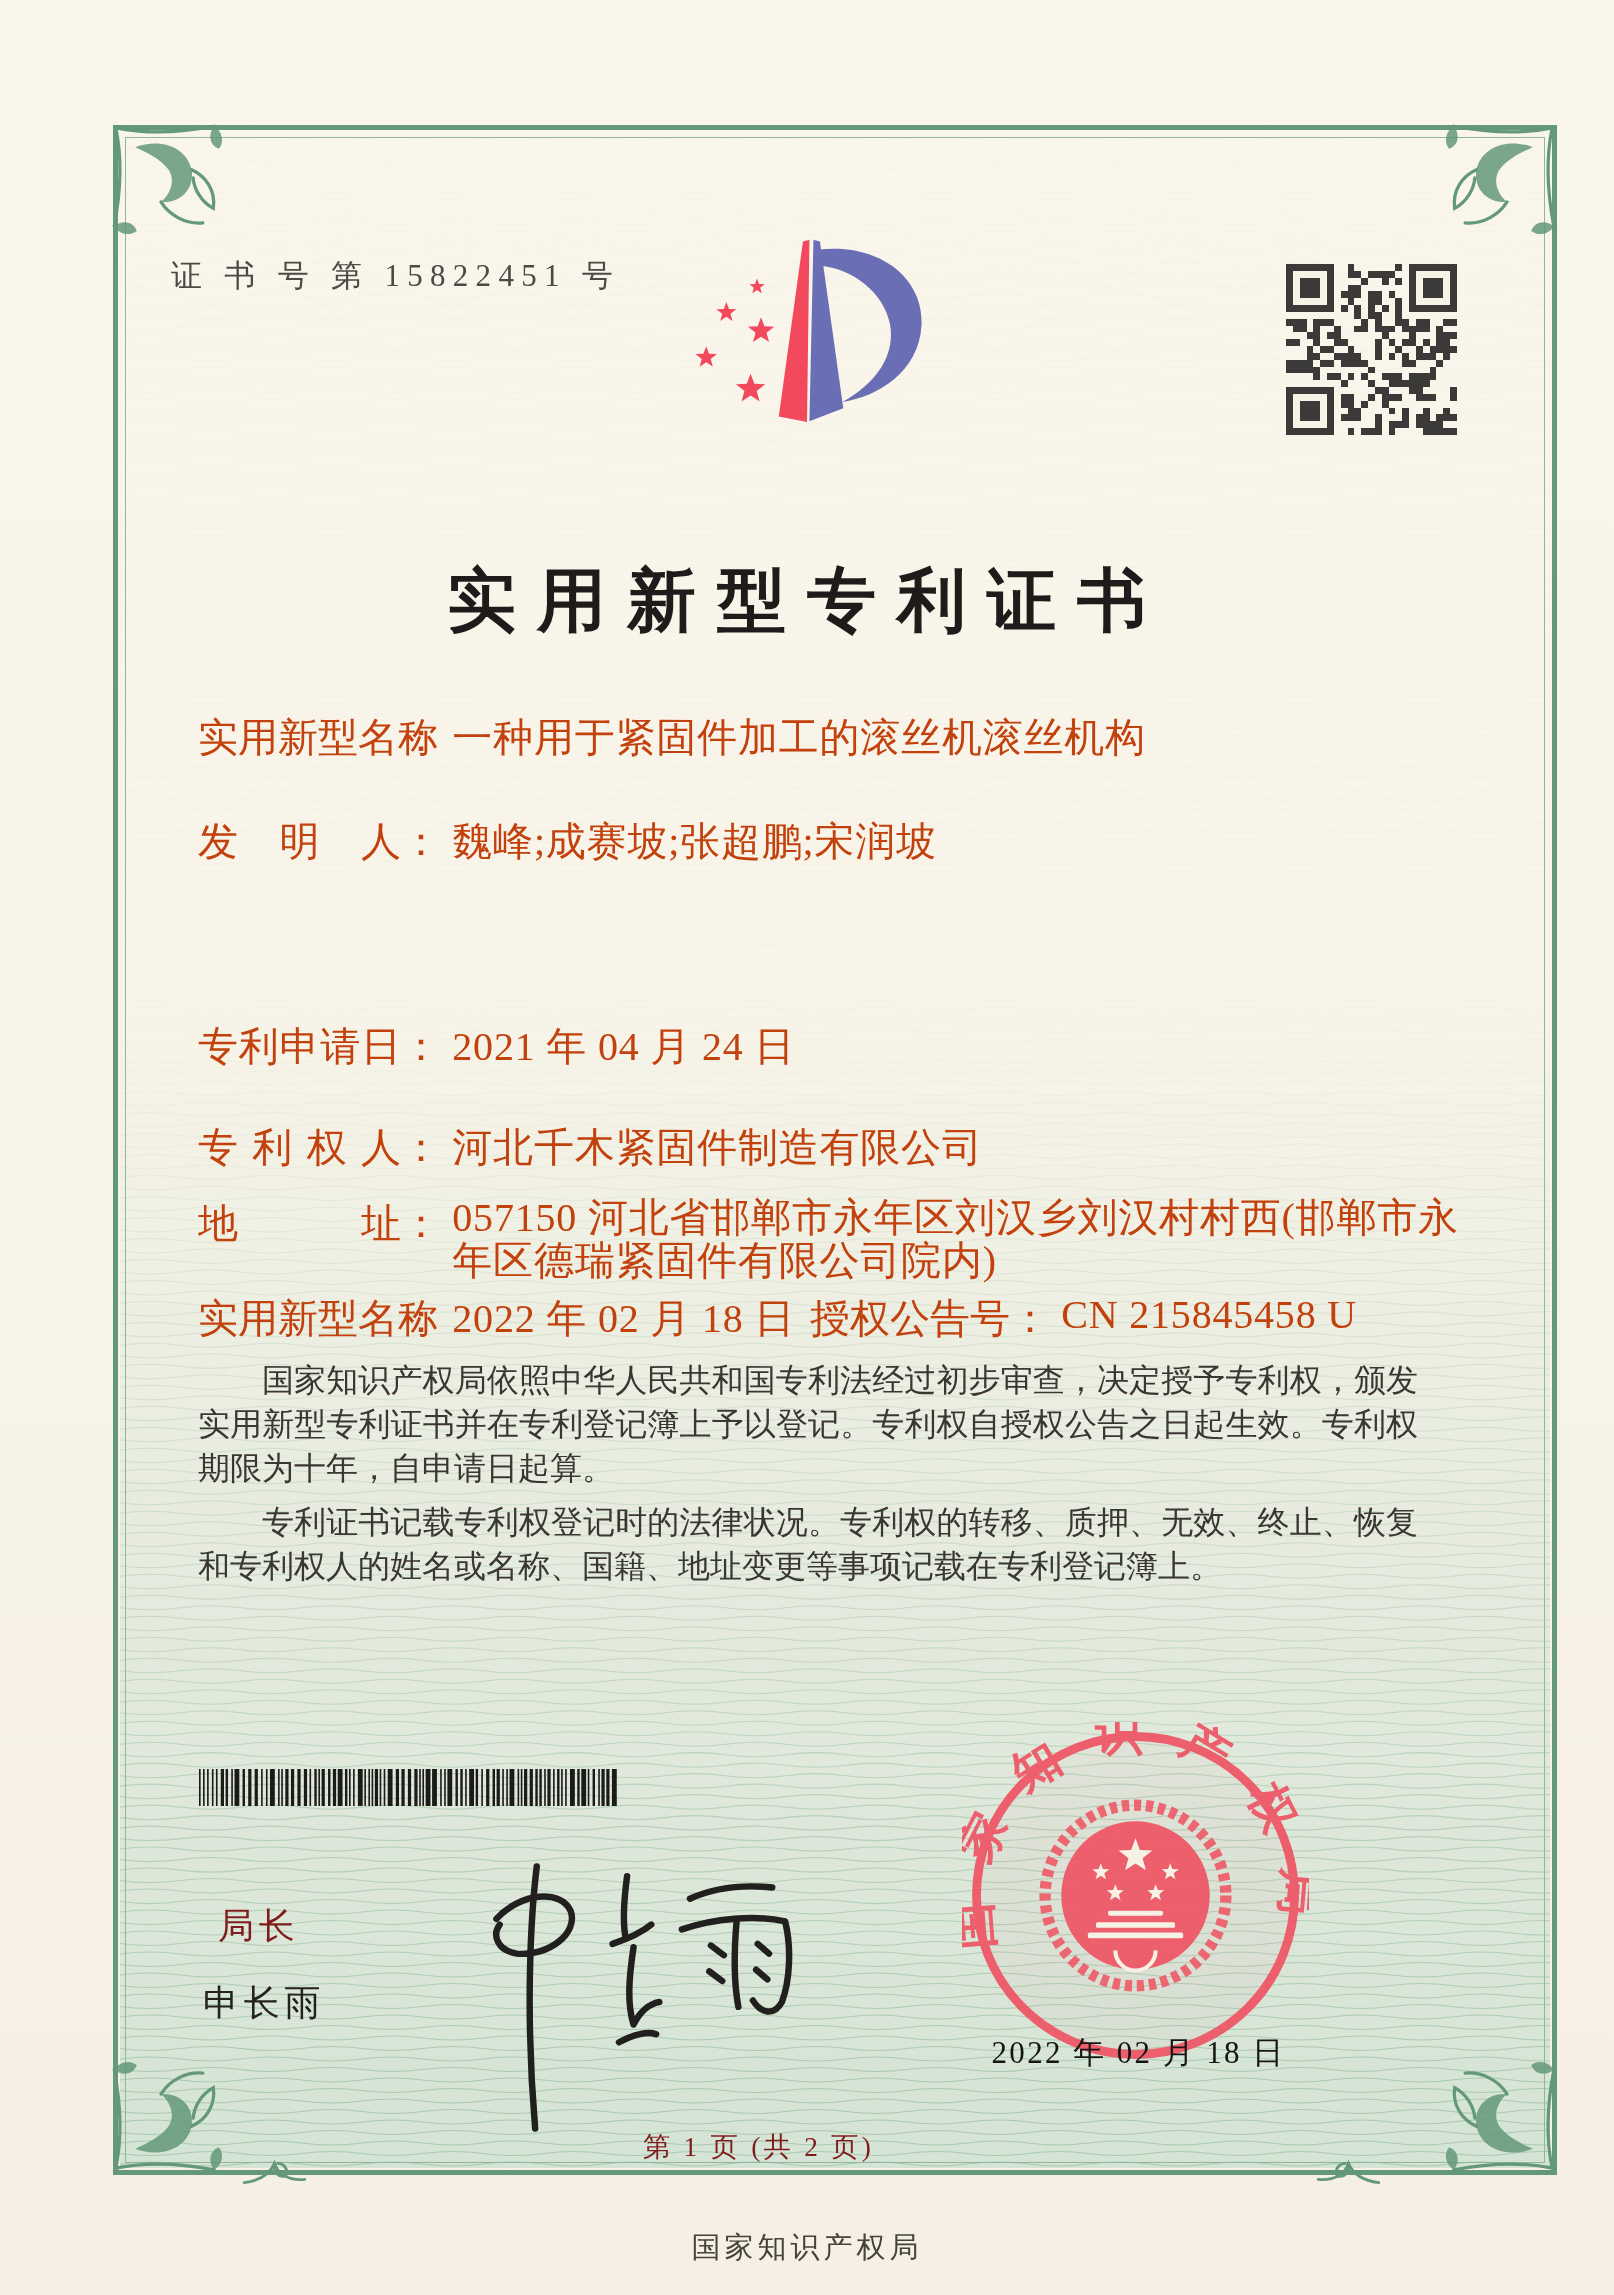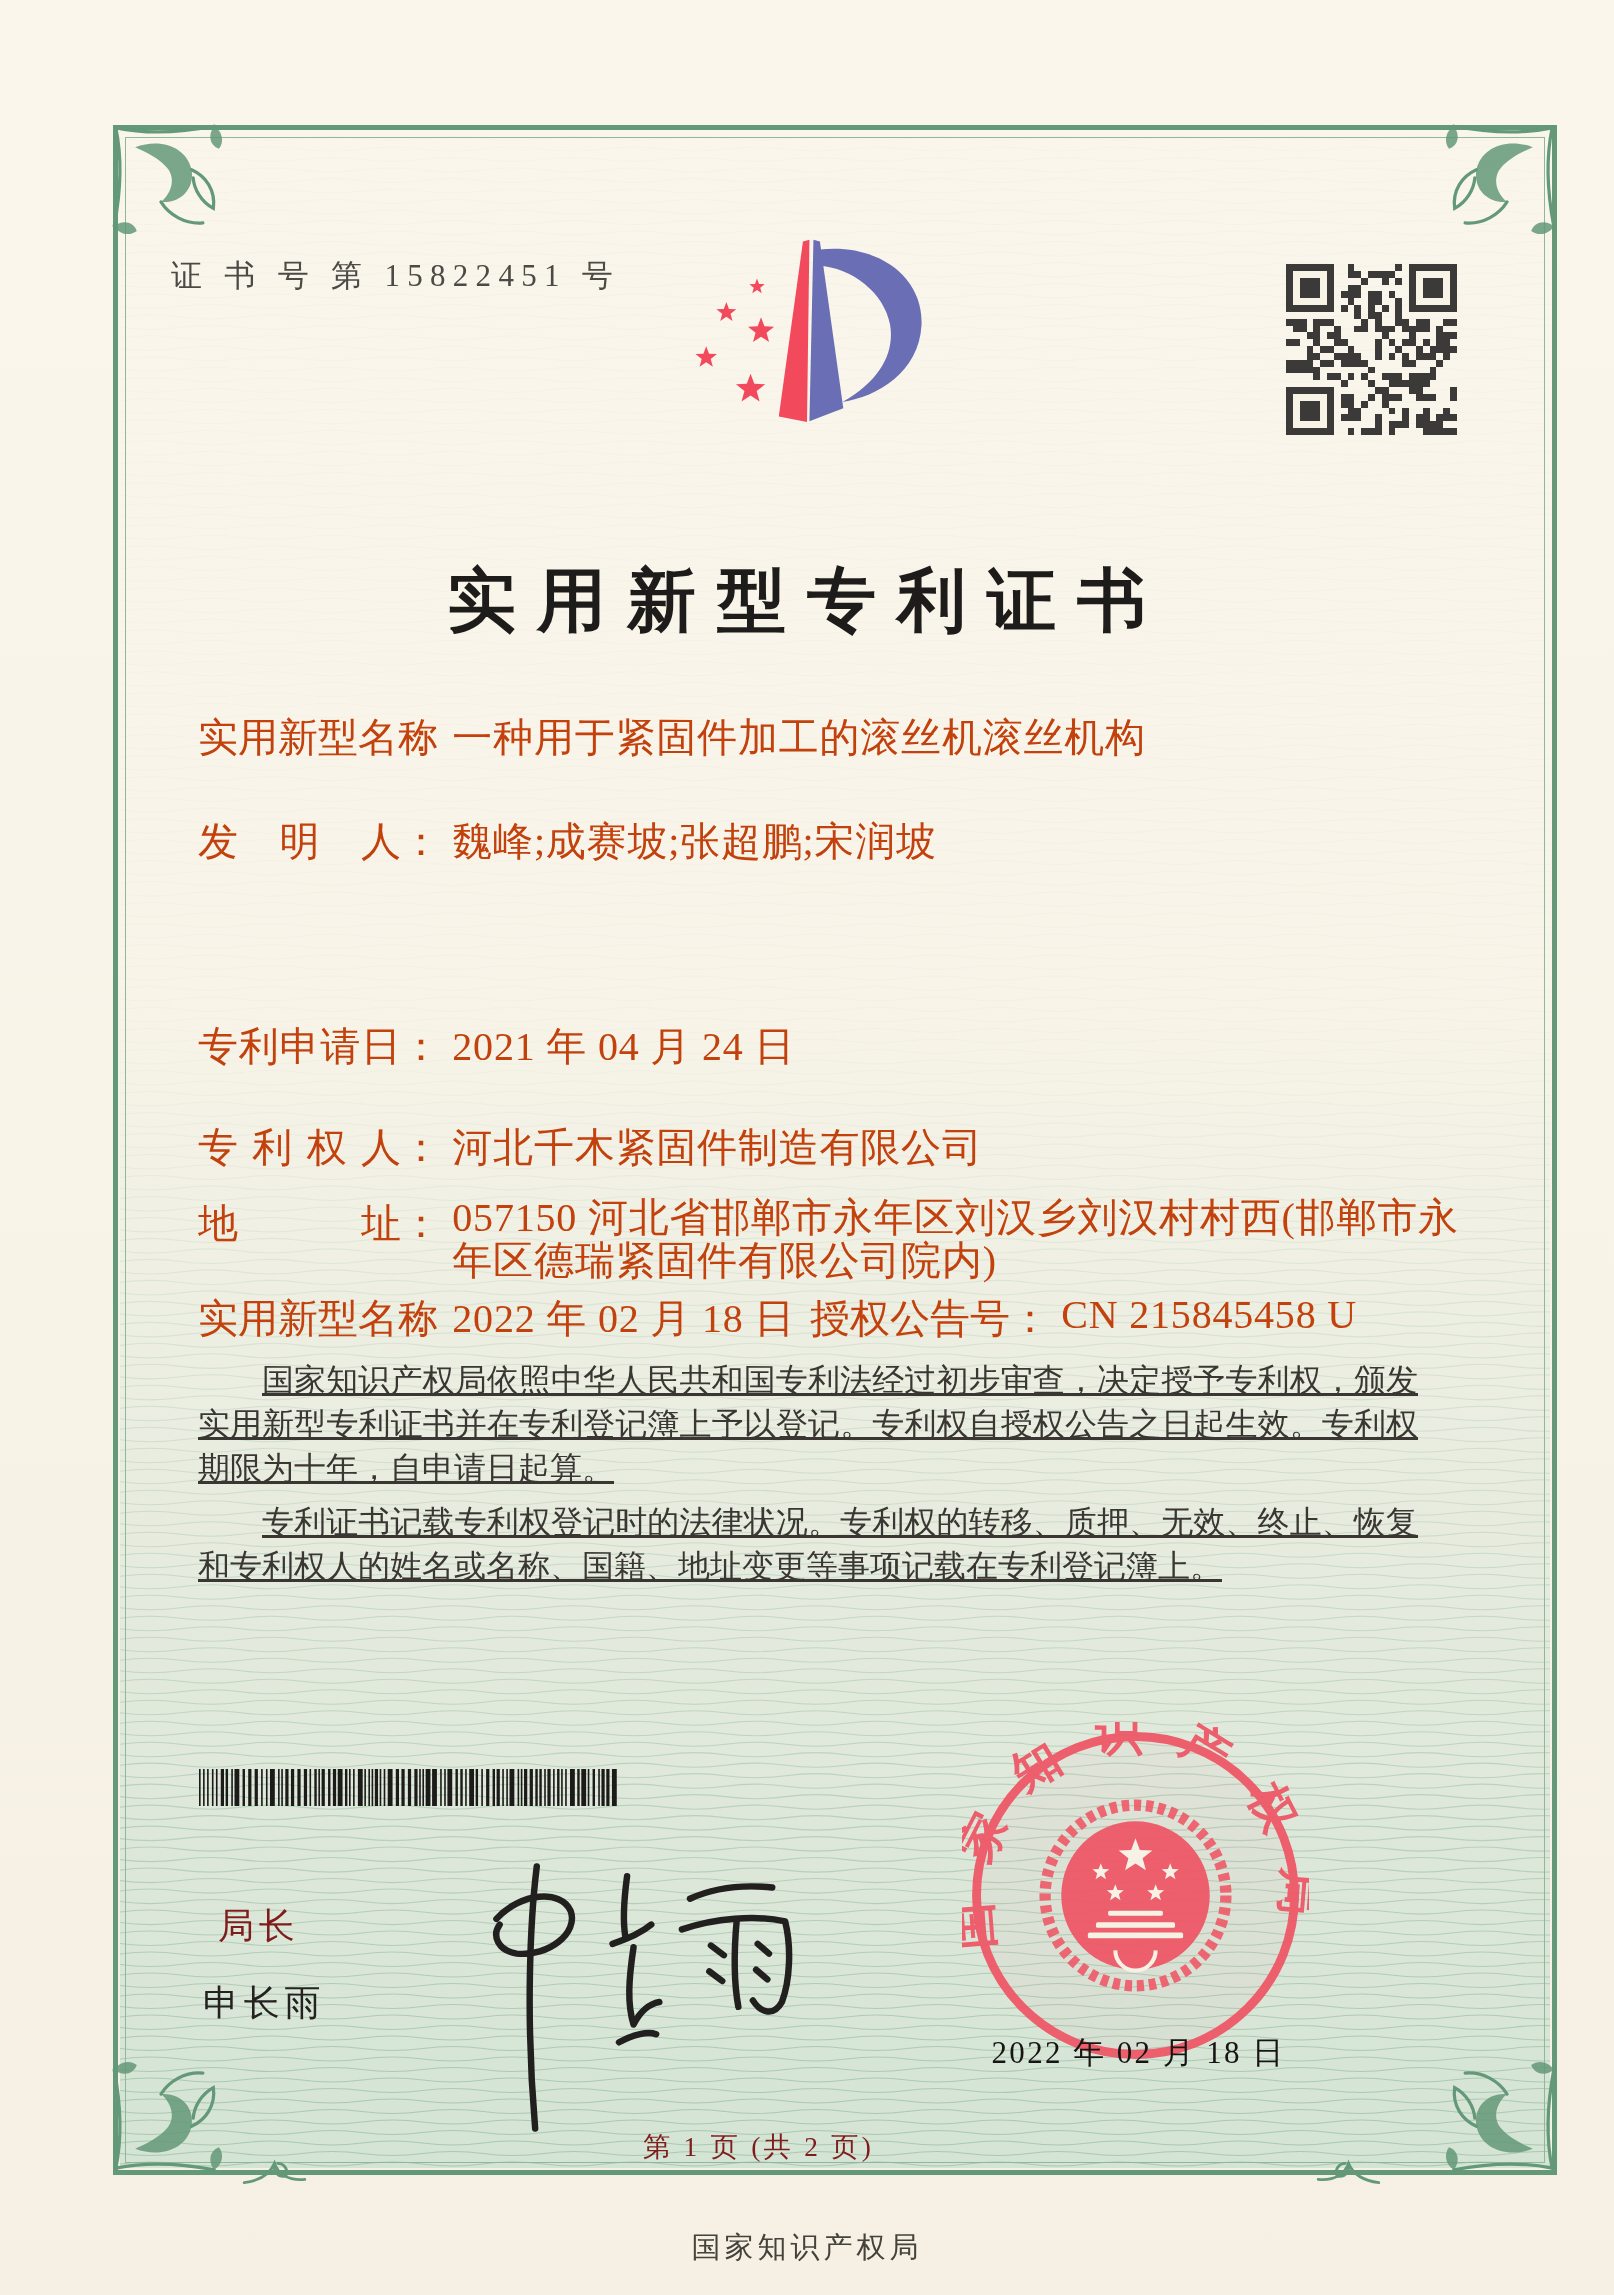--- a/index.html
+++ b/index.html
@@ -33,21 +33,21 @@
   
   .field{position:absolute;left:198px;font-size:40px;color:#c2410c;white-space:nowrap;}
   .f-label{display:inline-block;width:203px;text-align:justify;text-align-last:justify;vertical-align:top;}
   .f-colon{display:inline-block;vertical-align:top;}
   .f-value{display:inline-block;margin-left:11.3px;vertical-align:top;letter-spacing:0.8px;}
   .f-value-wrap{white-space:normal;width:1025px;line-height:43px;word-break:break-all;}
   .grant-group{position:absolute;left:612px;top:0;}
   .g-label{display:inline-block;vertical-align:top;}
   
   .body-text{position:absolute;left:198px;width:1220px;font-size:32px;line-height:44px;
-    text-align:justify;color:#3a3733;text-decoration:underline;}
+    text-align:justify;color:#3a3733;}
   .body-text p{margin:0 0 9.7px 0;text-indent:2em;}
   
   #barcode{position:absolute;left:199px;top:1769px;width:421px;height:37px;}
   .director-label{position:absolute;left:218px;top:1902px;font-family:"Liberation Sans","DejaVu Sans",sans-serif;
     font-size:36px;letter-spacing:4.8px;color:#7f1d1d;font-weight:500;}
   .director-name{position:absolute;left:203px;top:1979px;font-family:"Liberation Sans","DejaVu Sans",sans-serif;
     font-size:36px;letter-spacing:4.8px;color:#24221f;font-weight:500;}
   #signature{position:absolute;left:440px;top:1842px;width:379px;height:299px;}
   .sig{fill:none;stroke:#22201e;stroke-width:8;stroke-linecap:round;stroke-linejoin:round;}
   #seal{position:absolute;left:962px;top:1722px;width:347px;height:347px;opacity:.93;}

